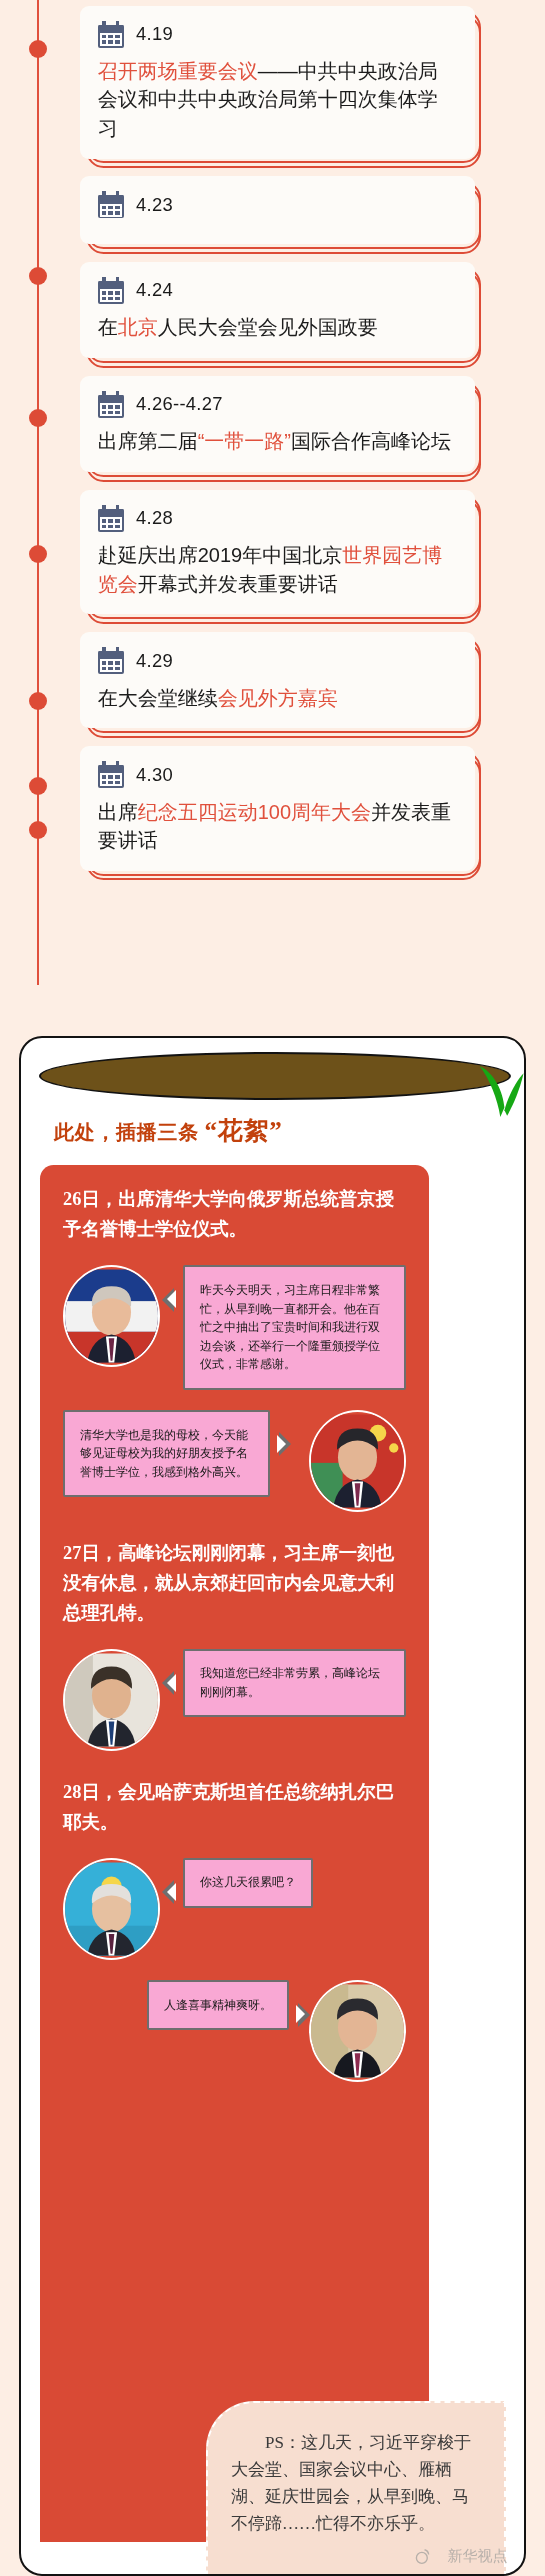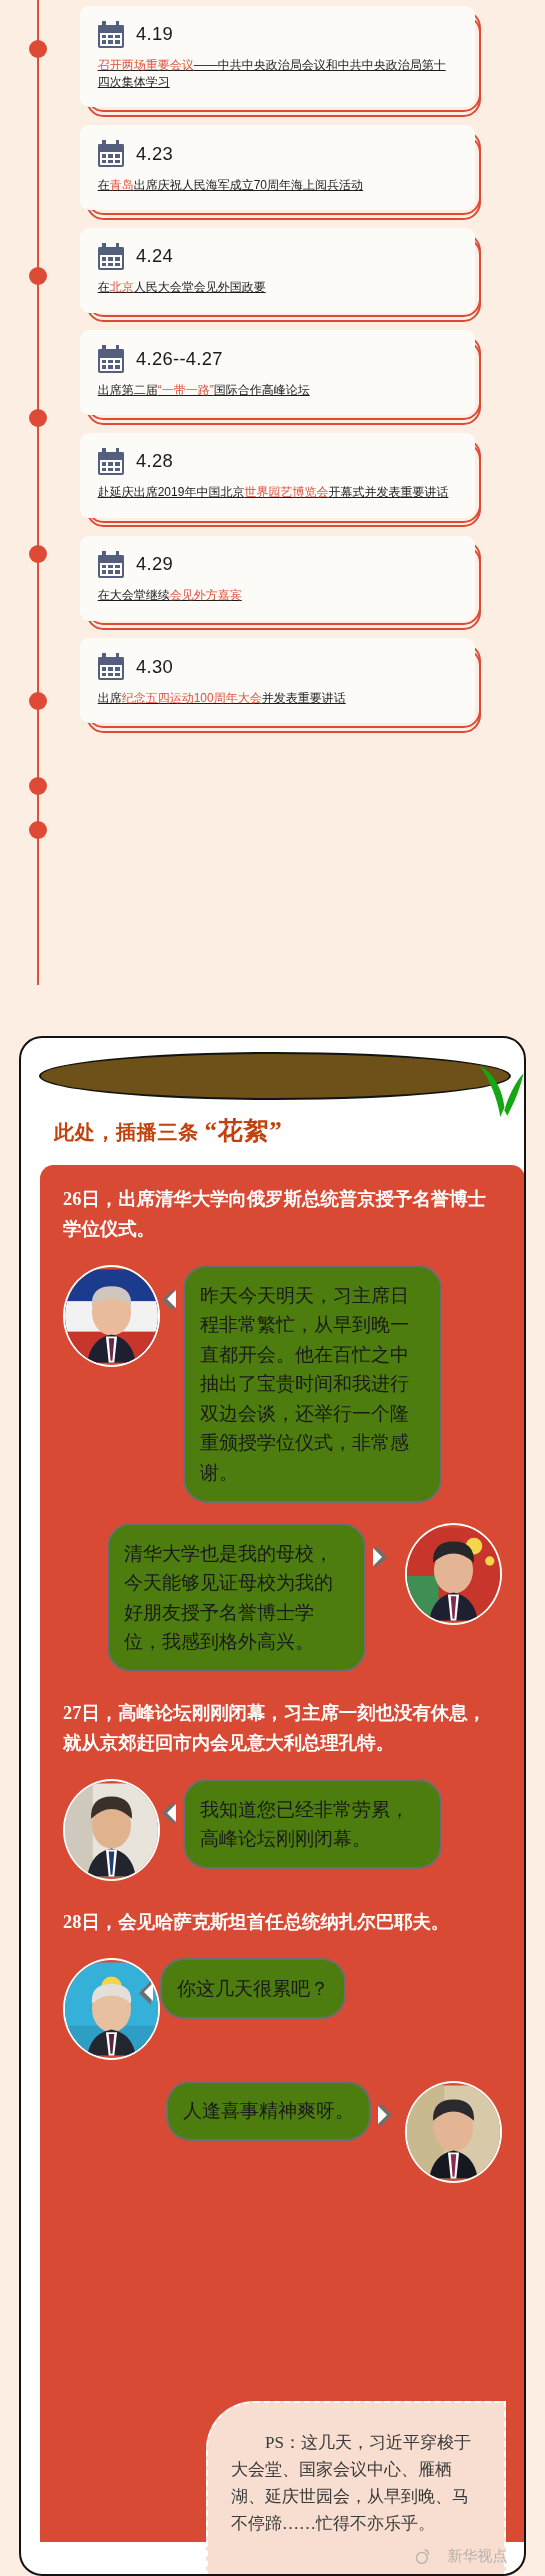--- a/index.html
+++ b/index.html
@@ -59,23 +59,22 @@
     grid-template-columns:repeat(3,1fr); grid-template-rows:repeat(2,1fr);
     gap:2px; padding:2px;
   }
   .cal-icon .sheet i{ background:#535f7d; }
 
   .card-date{
     font-size:18.4px; color:#1a1a1a; letter-spacing:0.3px;
     font-family:"Liberation Sans",sans-serif;
   }
   .card-text{
-    font-size:12px; line-height:1.42; color:#1c1c1c;
+    font-size:20px; line-height:1.42; color:#1c1c1c;
     font-family:"Liberation Sans","DejaVu Sans",sans-serif;
-    text-decoration:underline;
   }
   .hl{ color:#e0503c; }
   .pot{
     position:absolute; left:19px; top:1036px; width:507px; height:1540px;
     border:2.7px solid #121212; border-radius:23px;
     background:#ffffff; overflow:hidden;
   }
   .pot-soil{
     position:absolute; left:17.7px; top:13.6px; width:472px; height:48px;
     background:#6d5119; border:2.7px solid #121212; border-radius:50%;
@@ -85,42 +84,42 @@
   }
   .pot-title{
     position:absolute; left:33px; top:76px; width:450px;
     font-size:20px; color:#c2410c; letter-spacing:0.7px;
     font-family:"Liberation Serif","DejaVu Serif",serif; font-weight:bold;
   }
   .pot-title .big{ font-size:25px; }
 
   
   .red-panel{
-    position:absolute; left:19px; top:127px; width:485px; height:1377px;
+    position:absolute; left:19px; top:127px; width:389px; height:1377px;
     background:#d94a35; border-radius:13.6px 13.6px 0 0;
     padding:20.4px 23px 0 23px;
   }
   .red-head{
     color:#ffffff; font-size:18.4px; line-height:1.62; font-weight:bold;
     font-family:"Liberation Serif","DejaVu Serif",serif;
   }
 
   
   .row{ position:relative; display:flex; align-items:flex-start; }
   .row.right{ justify-content:flex-end; }
   .avatar{
     width:97px; height:102px; border-radius:50%;
     border:2.7px solid #ffffff; overflow:hidden; flex:none; position:relative;
   }
   .avatar svg{ display:block; width:100%; height:100%; }
 
   .bubble{
-    position:relative; background:#4d7c0f; border:2.7px solid #6e6e6e;
-    border-radius:24px; padding:13.6px 15px;
-    font-size:19px; line-height:1.55; color:#1a1a1a;
+    position:relative; background:#f9a8d4; border:2.7px solid #6e6e6e;
+    border-radius:2px; padding:13.6px 15px;
+    font-size:12px; line-height:1.55; color:#1a1a1a;
     font-family:"DejaVu Sans","Liberation Sans",sans-serif;
   }
   .bubble.tail-l::after{
     content:""; position:absolute; left:-17.7px; top:23px;
     width:0; height:0; border:9.5px solid transparent;
     border-right-color:#ffffff; border-left:0;
   }
   .bubble.tail-l::before{
     content:""; position:absolute; left:-23px; top:20.4px;
     width:0; height:0; border:12.3px solid transparent;
@@ -208,21 +207,20 @@
                 <i></i>
                 <i></i>
                 <i></i>
                 <i></i>
                 <i></i>
                 <i></i>
               </div>
             </div>
             <span class="card-date">4.23</span>
           </div>
-          <div class="card-text"><span class="">在</span><span class="hl">青岛</span><span class="">出席庆祝人民海军成立70周年海上阅兵活动</span></div>
         </div>
       </div>
       <div class="card-wrap">
         <div class="card-shadow2"></div>
         <div class="card-shadow1"></div>
         <div class="card">
           <div class="card-head">
             <div class="cal-icon">
               <div class="tab-l"></div>
               <div class="tab-r"></div>
@@ -402,36 +400,36 @@
                 <path d="M24 100 q4 -26 26 -30 q22 4 26 30z" fill="#22252e"></path>
                 <path d="M44 71 h12 l-3 29 h-6z" fill="#fff"></path>
                 <path d="M47 73 h6 l-2 25 h-2z" fill="#1d3f78"></path>
               </svg>
             </div>
             <div class="bubble tail-l" style="max-width:259px">我知道您已经非常劳累，高峰论坛刚刚闭幕。</div>
           </div>
         </div>
         <div class="story-block" style="margin-bottom:27px">
           <div class="red-head">28日，会见哈萨克斯坦首任总统纳扎尔巴耶夫。</div>
-          <div class="row " style="margin-top:20.4px;">
+          <div class="row " style="margin-top:20.4px;gap:23px">
             <div class="avatar">
               <svg viewBox="0 0 100 100">
                 <rect width="100" height="100" fill="#35b0d8"></rect>
                 <circle cx="50" cy="26" r="11" fill="#f5d64a"></circle>
                 <rect x="0" y="68" width="100" height="32" fill="#2e9ec4"></rect>
                 <ellipse cx="50" cy="50" rx="21" ry="25" fill="#e6c0a0"></ellipse>
                 <path d="M29 44 q21 -17 42 0 q2 -21 -21 -21 q-23 0 -21 21z" fill="#e3e0dc"></path>
                 <path d="M24 100 q4 -24 26 -28 q22 4 26 28z" fill="#23262f"></path>
                 <path d="M44 75 h12 l-3 25 h-6z" fill="#fff"></path>
                 <path d="M47 77 h6 l-2 21 h-2z" fill="#5a2340"></path>
               </svg>
             </div>
             <div class="bubble tail-l" style="max-width:259px">你这几天很累吧？</div>
           </div>
-          <div class="row right" style="margin-top:20.4px;gap:34px">
+          <div class="row right" style="margin-top:20.4px;gap:20px">
             <div class="bubble tail-r" style="max-width:259px">人逢喜事精神爽呀。</div>
             <div class="avatar">
               <svg viewBox="0 0 100 100">
                 <rect width="100" height="100" fill="#d8c9a8"></rect>
                 <rect x="0" y="0" width="40" height="100" fill="#c9b98f"></rect>
                 <ellipse cx="50" cy="46" rx="21" ry="25" fill="#e3b594"></ellipse>
                 <path d="M28 38 q22 -20 44 0 q1 -23 -22 -23 q-23 0 -22 23z" fill="#2a2a2f"></path>
                 <path d="M24 100 q4 -26 26 -30 q22 4 26 30z" fill="#16181f"></path>
                 <path d="M44 72 h12 l-3 28 h-6z" fill="#fff"></path>
                 <path d="M47 74 h6 l-2 24 h-2z" fill="#8d2b4f"></path>

